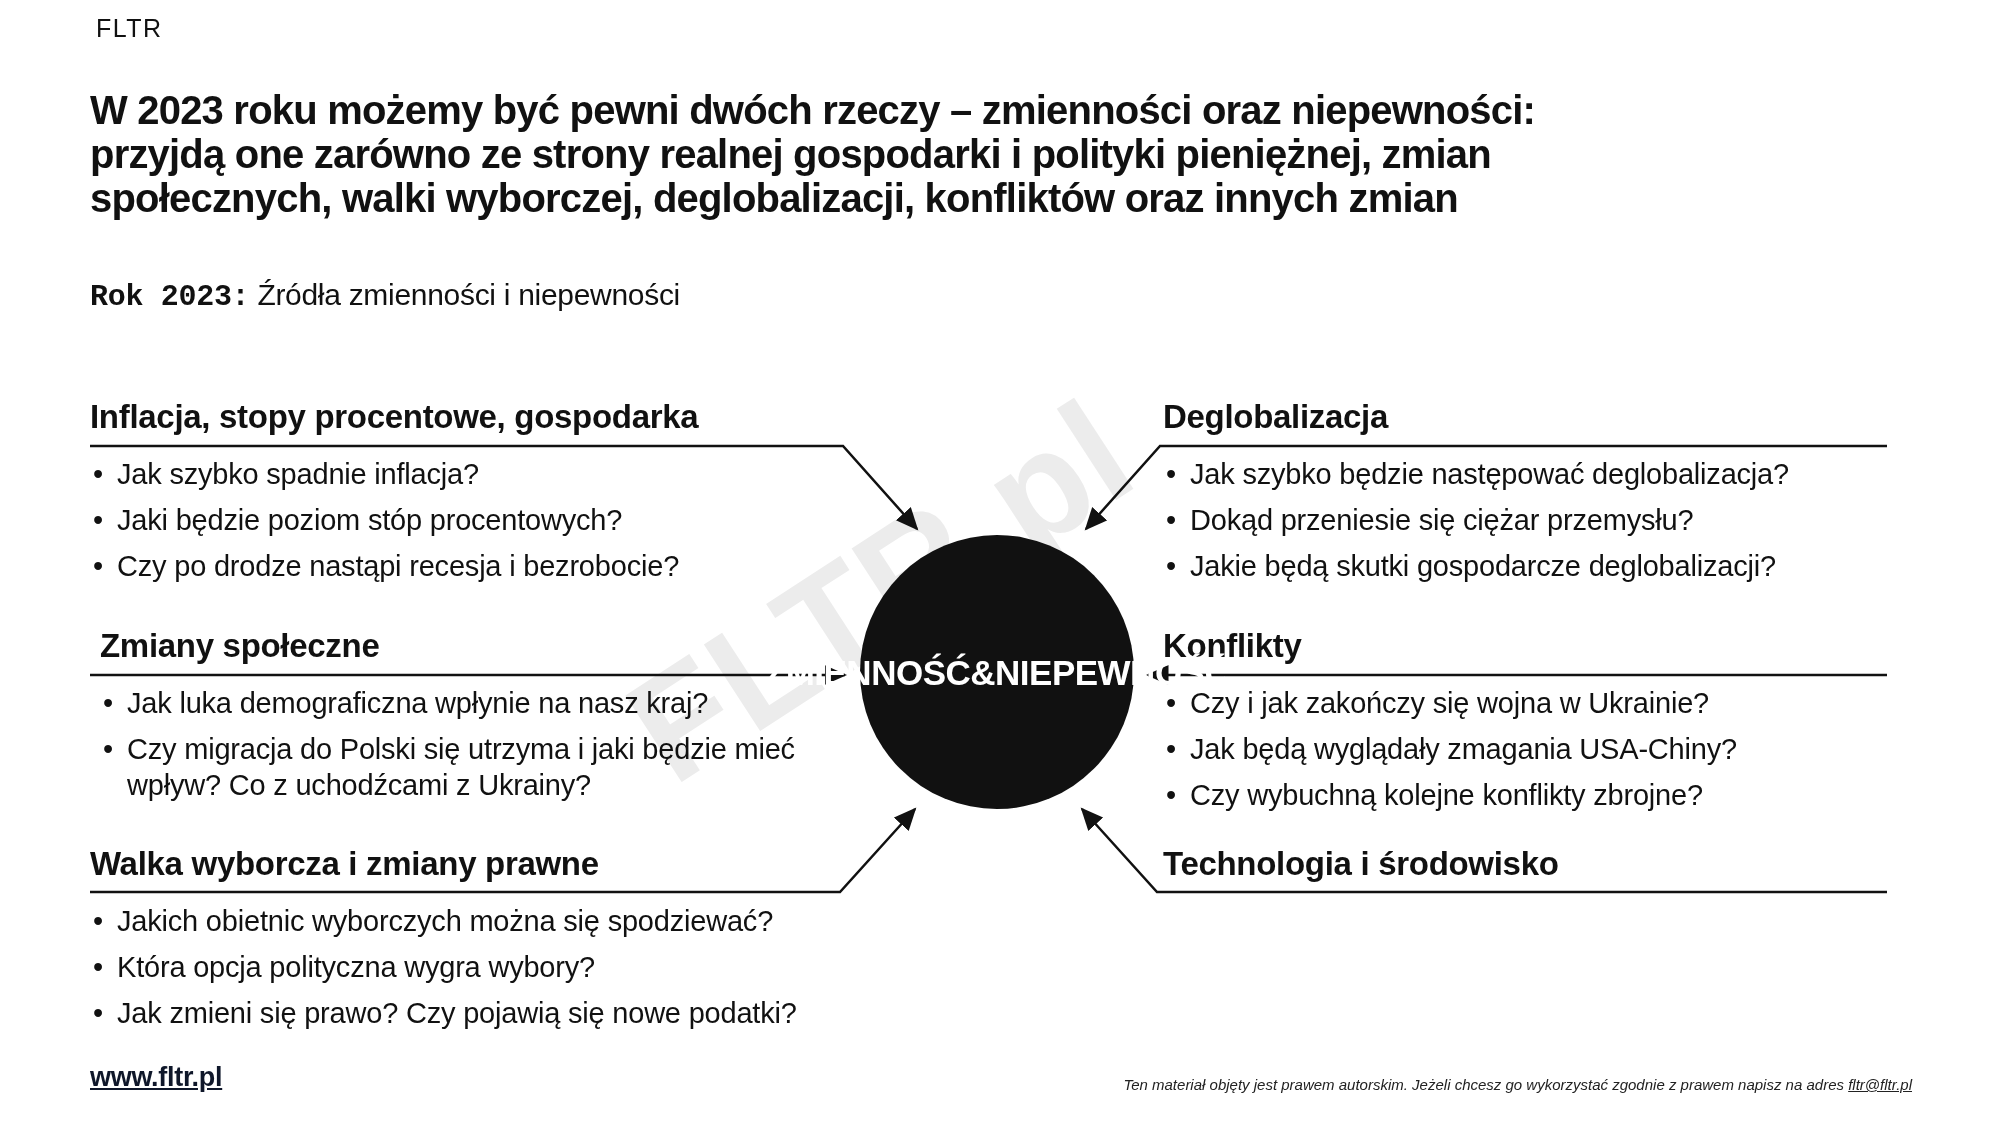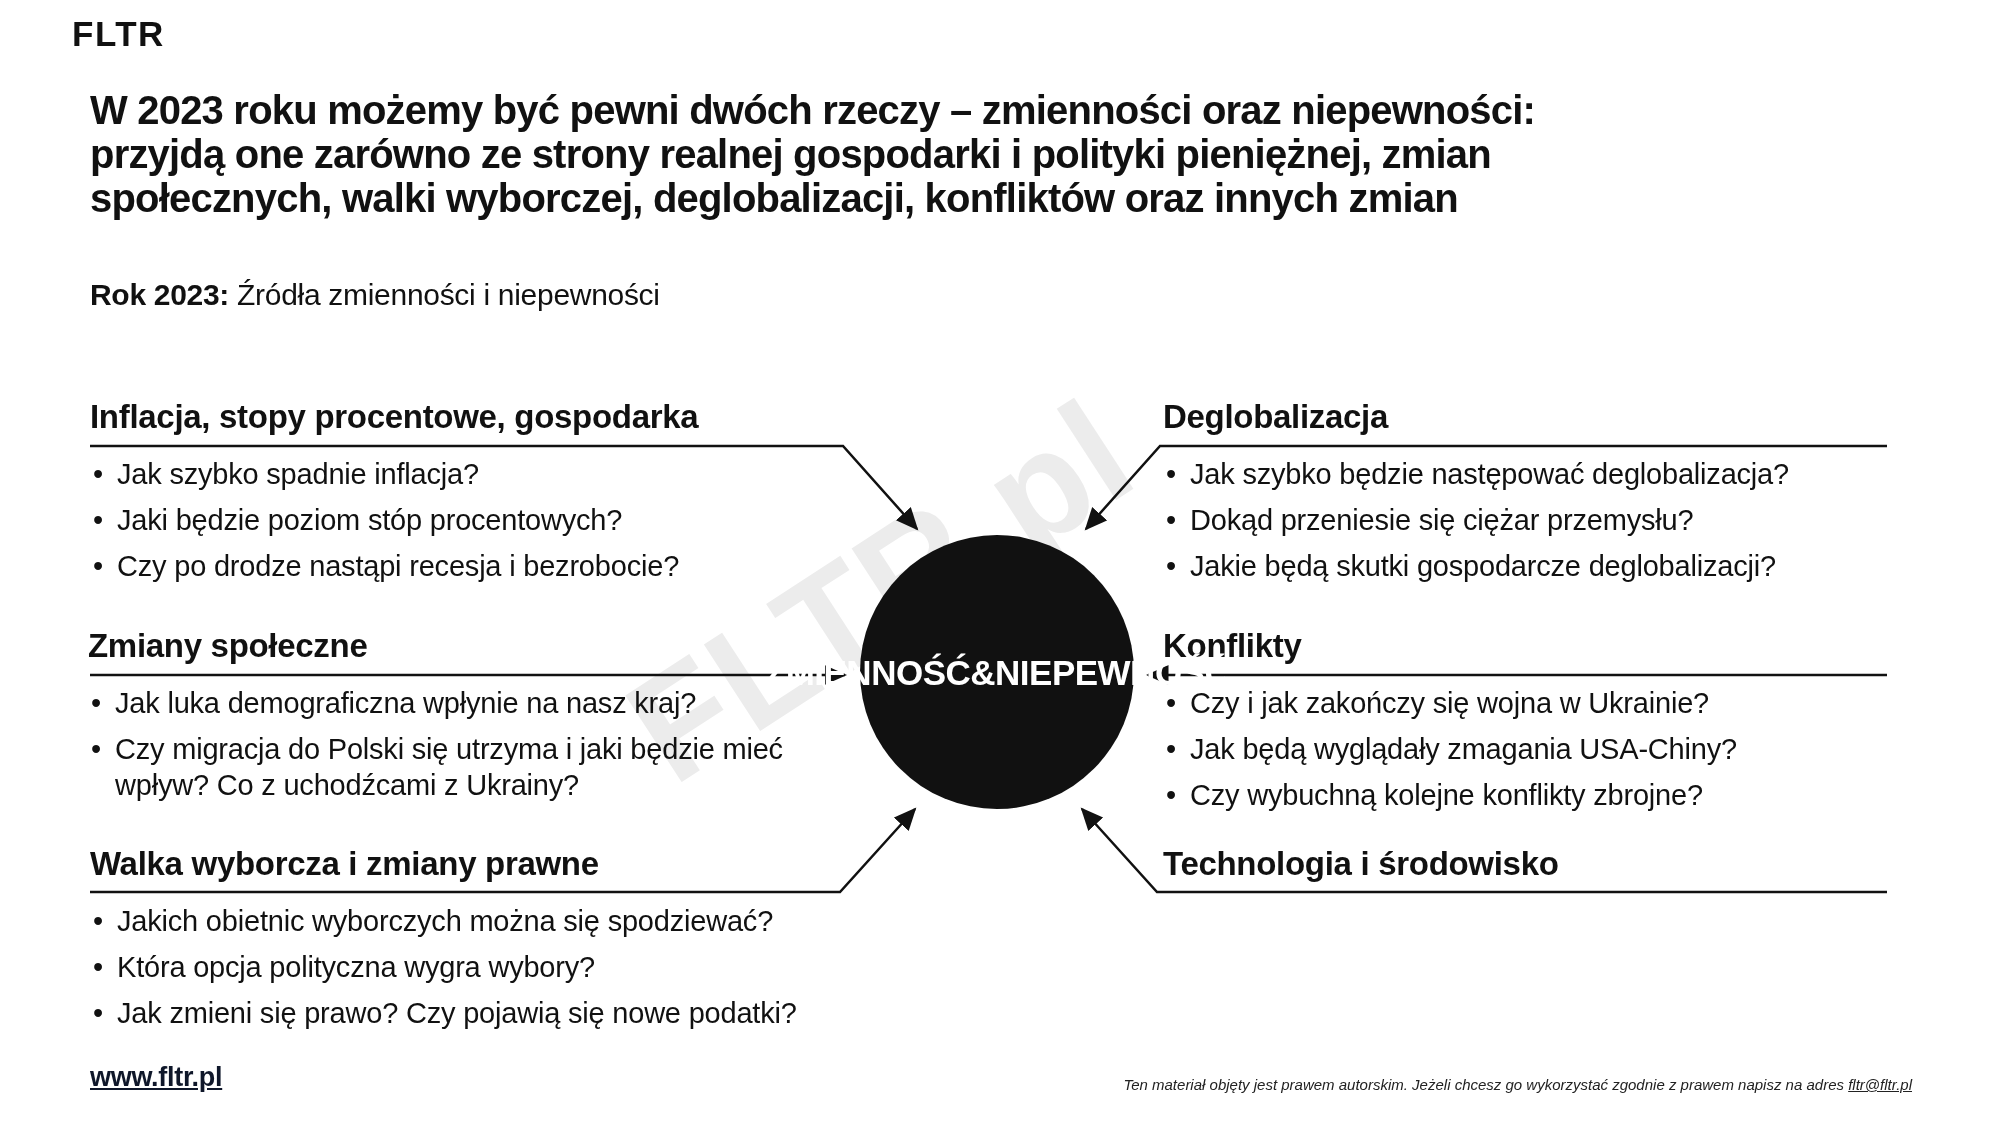--- a/index.html
+++ b/index.html
@@ -1,51 +1,51 @@
 <!DOCTYPE html>
 <html lang="pl"><head>
 <meta charset="utf-8">
 <style>
   html,body { margin:0; padding:0; background:#ffffff; }
   .stage {
     position:relative; width:2000px; height:1125px; background:#ffffff;
     font-family:"Liberation Sans", sans-serif; color:#111111; overflow:hidden;
   }
   .logo {
-    position:absolute; left:72px; top:14px;
-    font-size:35px; font-weight:bold; letter-spacing:1.5px; z-index:3;
+    position:absolute; left:96px; top:14px;
+    font-size:25px; font-weight:normal; letter-spacing:1.5px; z-index:3;
   }
   .title {
     position:absolute; left:90px; top:64px;
     font-size:40px; font-weight:bold; line-height:44px; letter-spacing:-0.8px;
     white-space:nowrap; z-index:3;margin-top:24px;
   }
   .subtitle {
     position:absolute; left:90px; top:278px; font-size:30px; letter-spacing:-0.3px; z-index:3;
   }
-  .subtitle .label { font-weight:bold; }
+  .subtitle .label { font-weight:bold;font-family:Liberation Mono, monospace; }
 
   .watermark {
     position:absolute; left:600px; top:505px; z-index:1;
     font-size:150px; font-weight:bold; color:#ececec;
     white-space:nowrap; letter-spacing:2px;
     transform:rotate(-33deg); transform-origin:center;
   }
 
   .arrows { position:absolute; left:0; top:0; z-index:2; }
 
   .section { position:absolute; z-index:3; }
   .section h2 { margin:0; font-size:33px; font-weight:bold; letter-spacing:-0.3px; white-space:nowrap; }
   .section ul { margin:20px 0 0 0; padding:0; list-style:none; font-size:29px; line-height:36px; letter-spacing:-0.2px; }
   .section li { position:relative; padding-left:27px; margin-bottom:10px; }
   .section li::before { content:"\2022"; position:absolute; left:3px; }
 
   #sec-inflacja      { left:90px;   top:398px; width:755px; }
   #sec-deglobalizacja{ left:1163px; top:398px; width:740px; }
-  #sec-spoleczne     { left:88px;   top:627px; width:700px; }
+  #sec-spoleczne     { left:100px;   top:627px; width:700px; }
   #sec-konflikty     { left:1163px; top:627px; width:740px; }
   #sec-wyborcza      { left:90px;   top:845px; width:745px; }
   #sec-technologia   { left:1163px; top:845px; width:740px; }
 
   .circle {
     position:absolute; left:860px; top:535px; width:274px; height:274px;
     border-radius:50%; background:#111111; z-index:4;
     display:flex; flex-direction:row; justify-content:center; align-items:center;
     color:#ffffff; font-weight:bold; font-size:35px; line-height:45px;
     letter-spacing:-0.5px; text-align:center;

